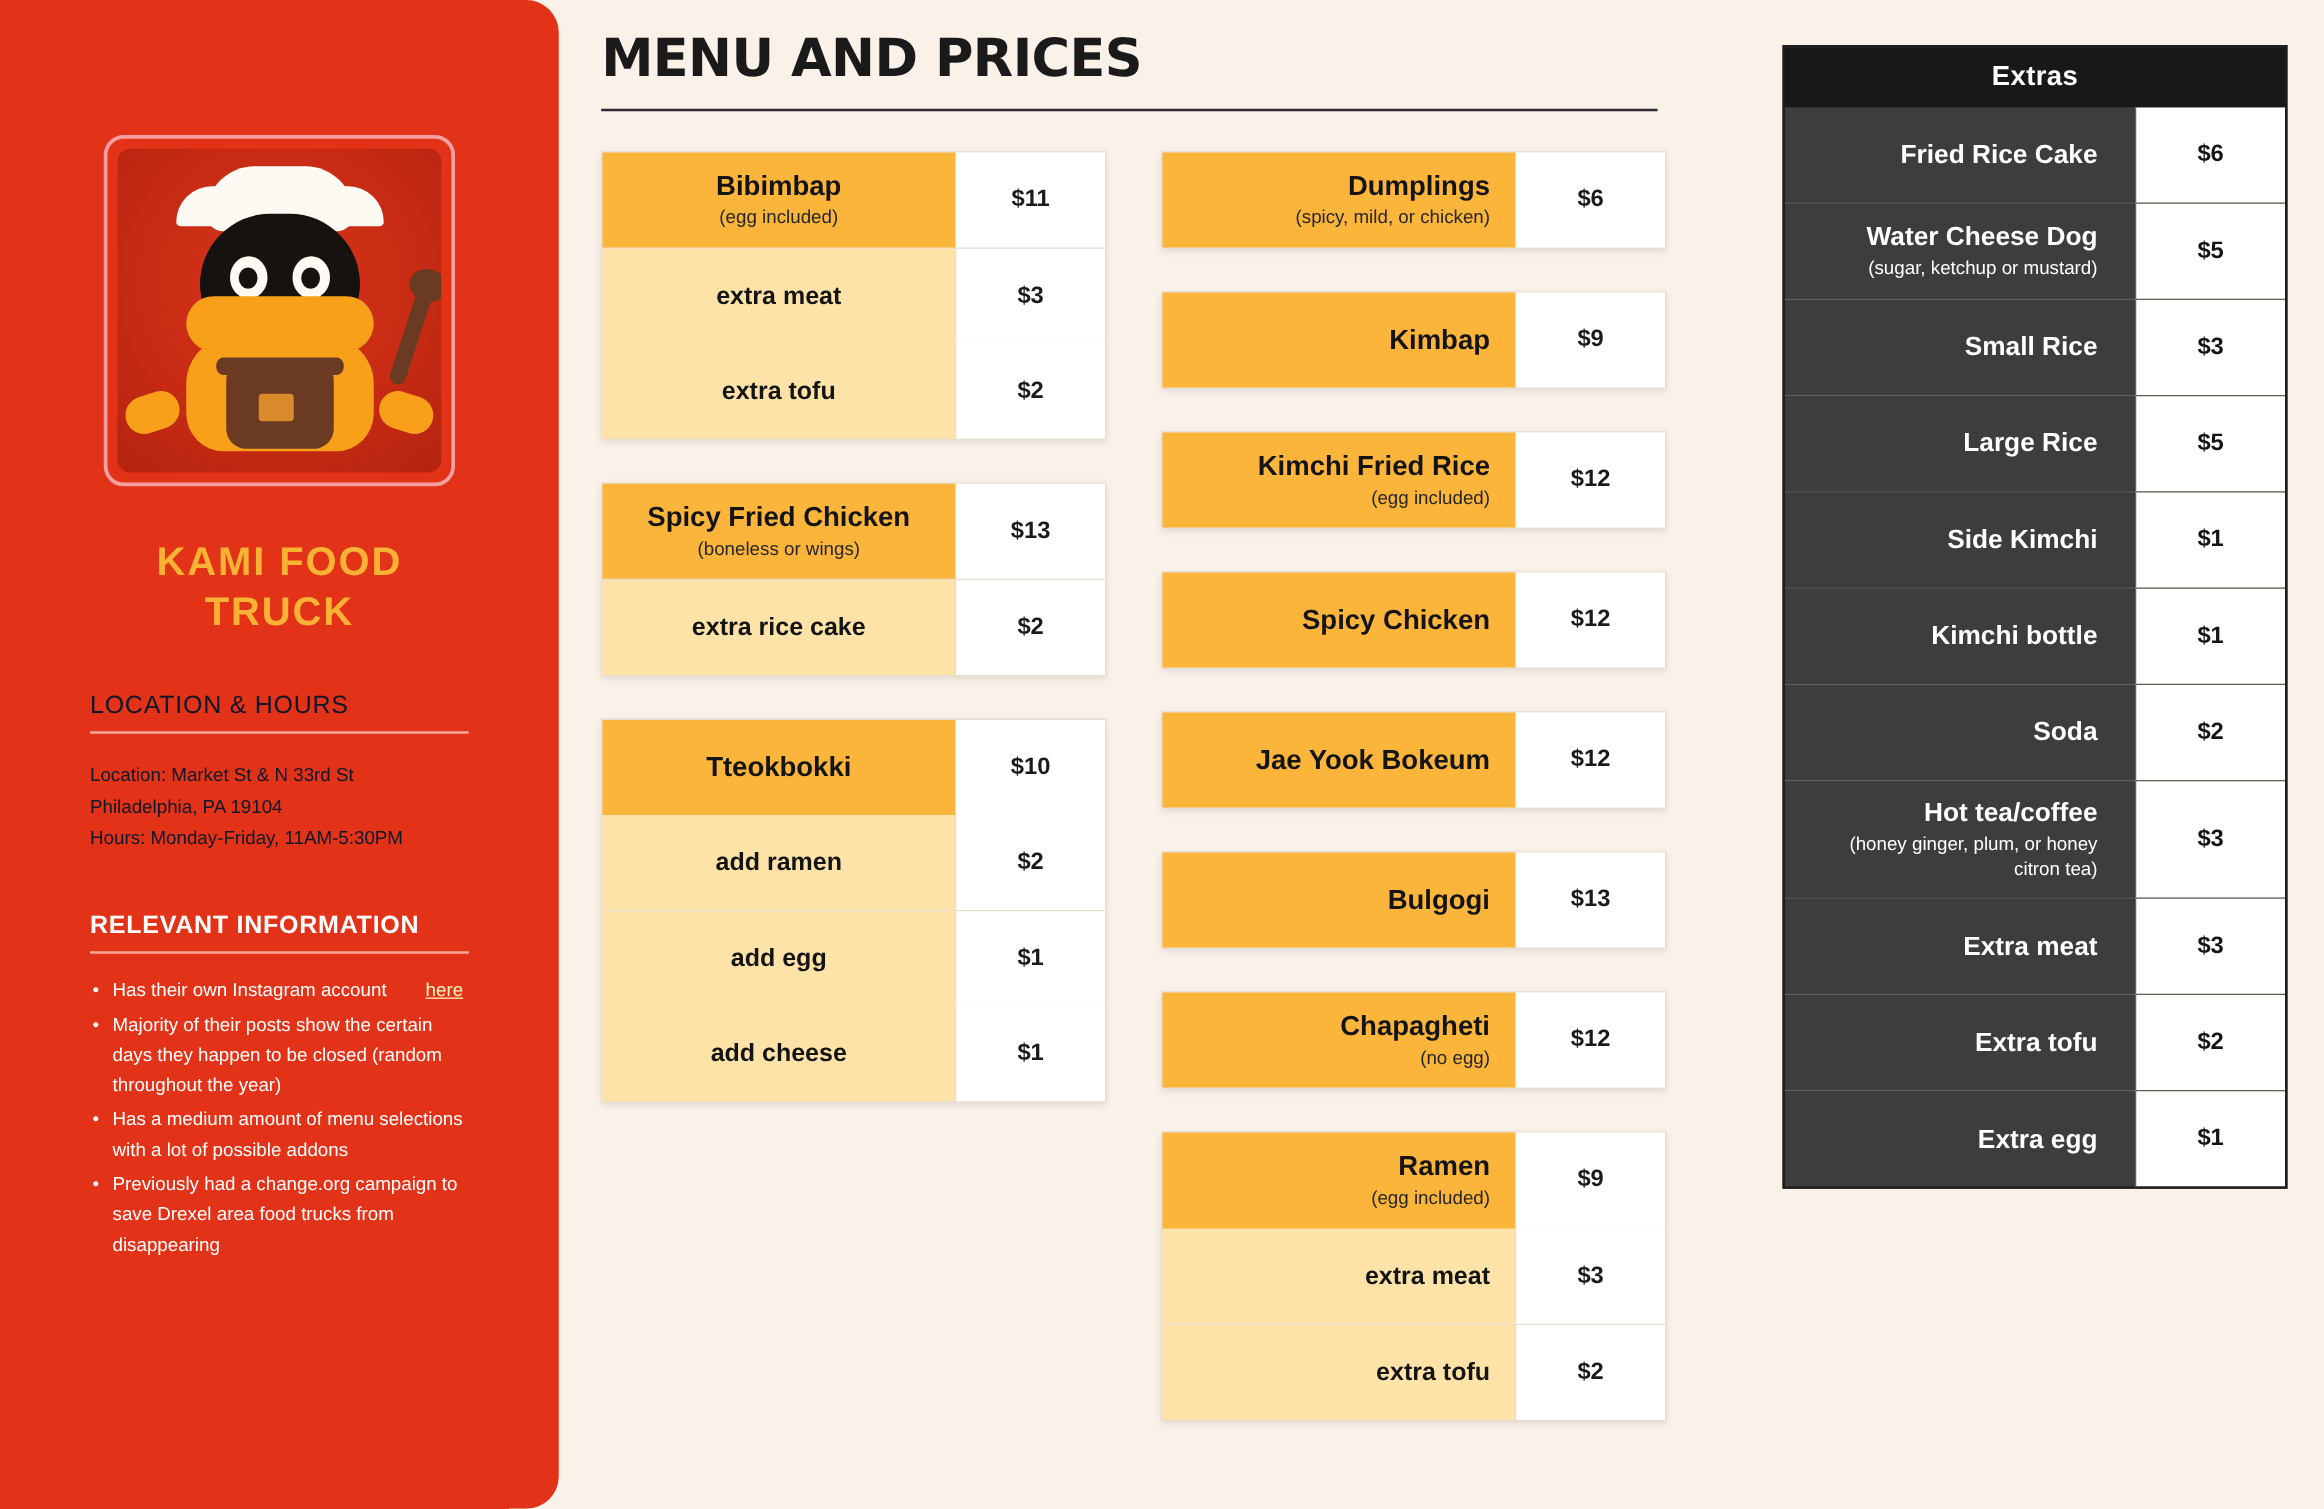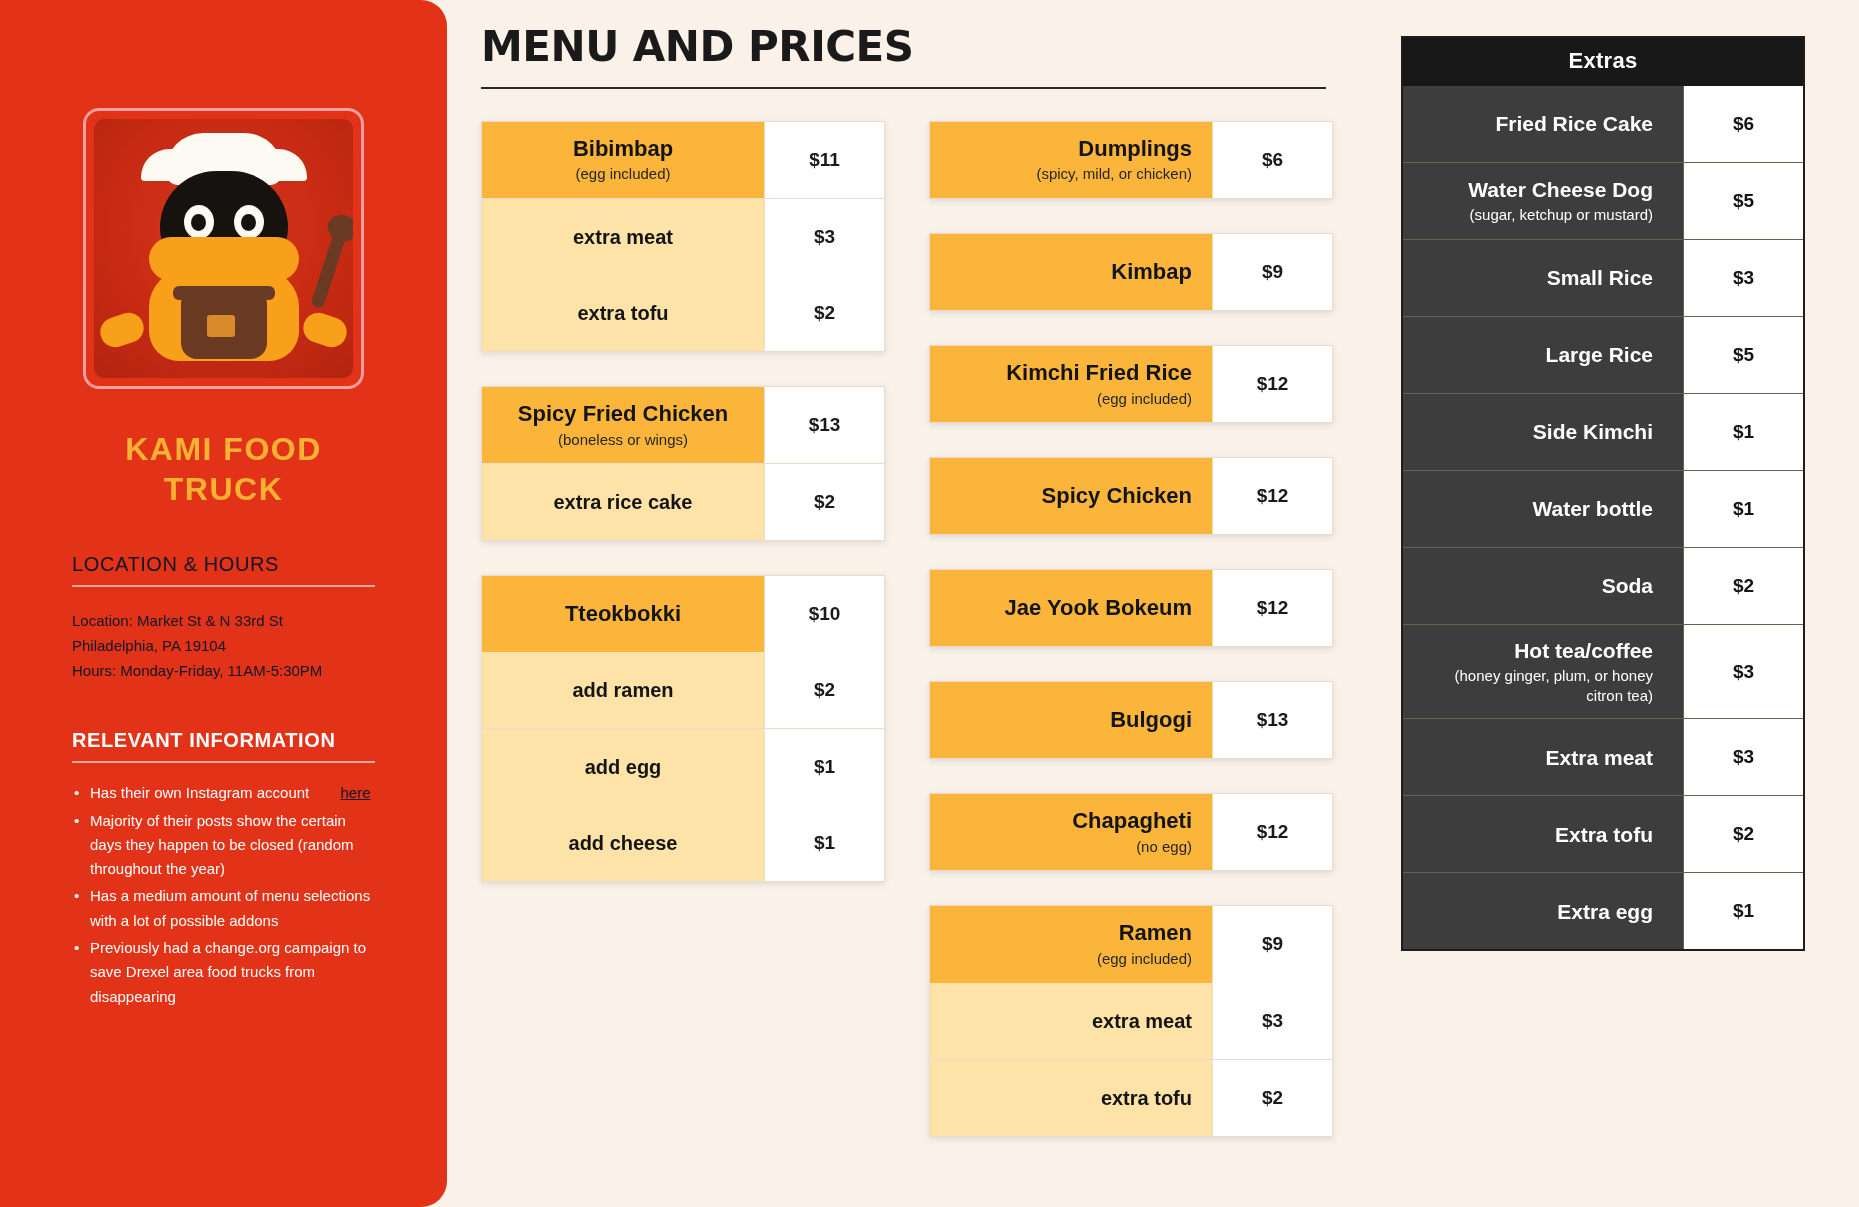--- a/index.html
+++ b/index.html
@@ -118,21 +118,21 @@
     position: relative;
     color: #ffffff;
     font-size: 15px;
     line-height: 1.62;
     padding-left: 18px;
     margin-bottom: 3px;
   }
   ul.info-list li:before {
     content: "•"; position: absolute; left: 2px; top: 0; color: #ffffff;
   }
-  a.inline-link { color: #0f172a; text-decoration: underline; padding-left: 27px; }
+  a.inline-link { color: #fef9c3; text-decoration: underline; padding-left: 27px; }
 
   
   .main {
     flex: 1;
     position: relative;
     padding: 22px 0 0 34px;
   }
   .title {
     font-size: 42px;
     font-weight: bold;
@@ -191,21 +191,21 @@
   .name-sub { font-size: 15px; color: #262626; margin-top: 3px; line-height: 1.25; }
 
   
   .col-right .cell-name { text-align: right; align-items: flex-end; padding-right: 20px; }
   .col-right .name-sub { text-align: right; }
   .col-left .cell-name { text-align: center; align-items: center; }
 
   
   .extras {
     position: absolute;
-    right: 54px;
+    right: 29px;
     top: 36px;
     width: 404px;
     border: 2px solid #1d1d1d;
     background: #3b3b3b;
   }
   .extras-head {
     background: #181818;
     color: #ffffff;
     text-align: center;
     font-size: 22px;
@@ -462,21 +462,21 @@
             <div class="ex-price">$5</div>
           </div>
           <div class="ex-row">
             <div class="ex-name">
               <div class="n">Side Kimchi</div>
             </div>
             <div class="ex-price">$1</div>
           </div>
           <div class="ex-row">
             <div class="ex-name">
-              <div class="n">Water bottle</div>
+              <div class="n">Kimchi bottle</div>
             </div>
             <div class="ex-price">$1</div>
           </div>
           <div class="ex-row">
             <div class="ex-name">
               <div class="n">Soda</div>
             </div>
             <div class="ex-price">$2</div>
           </div>
           <div class="ex-row">

